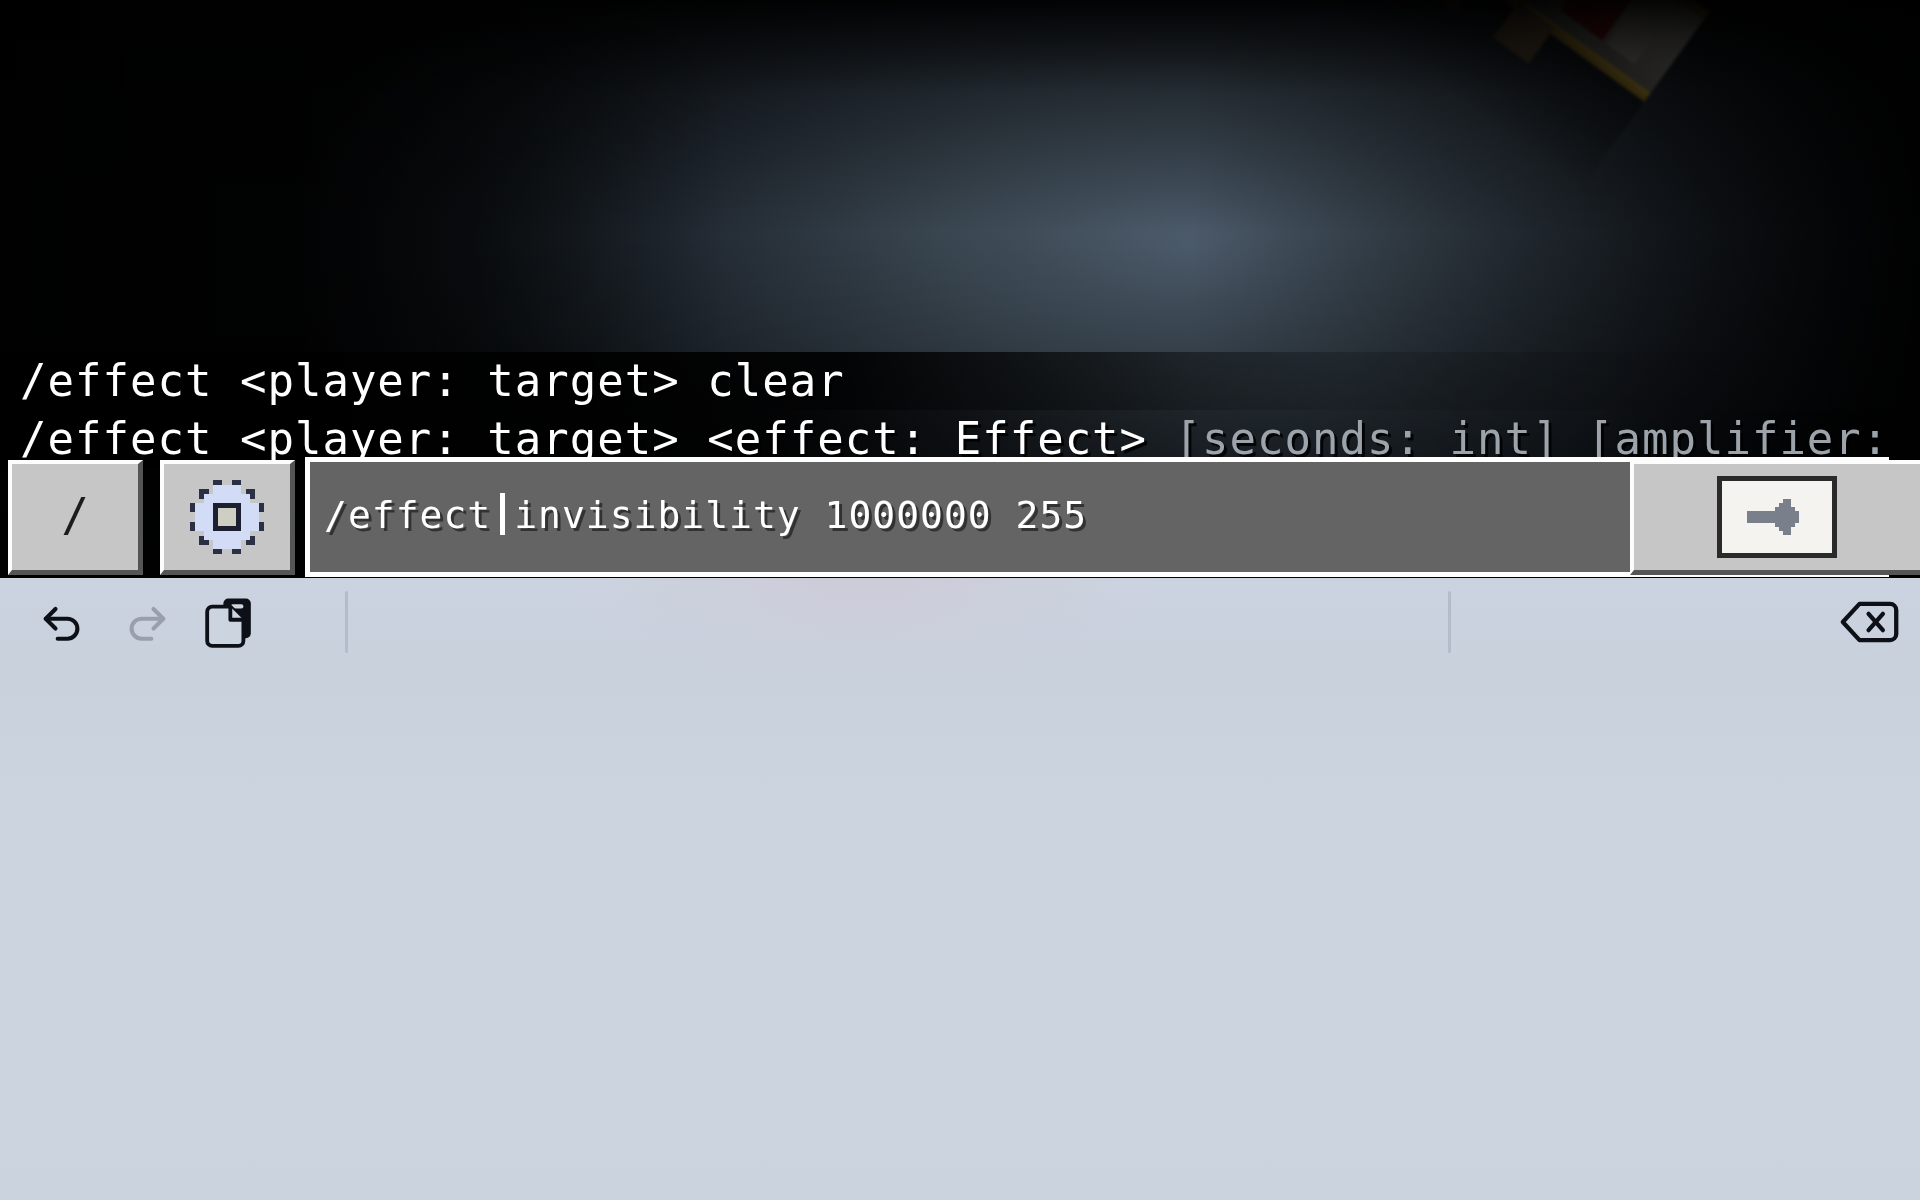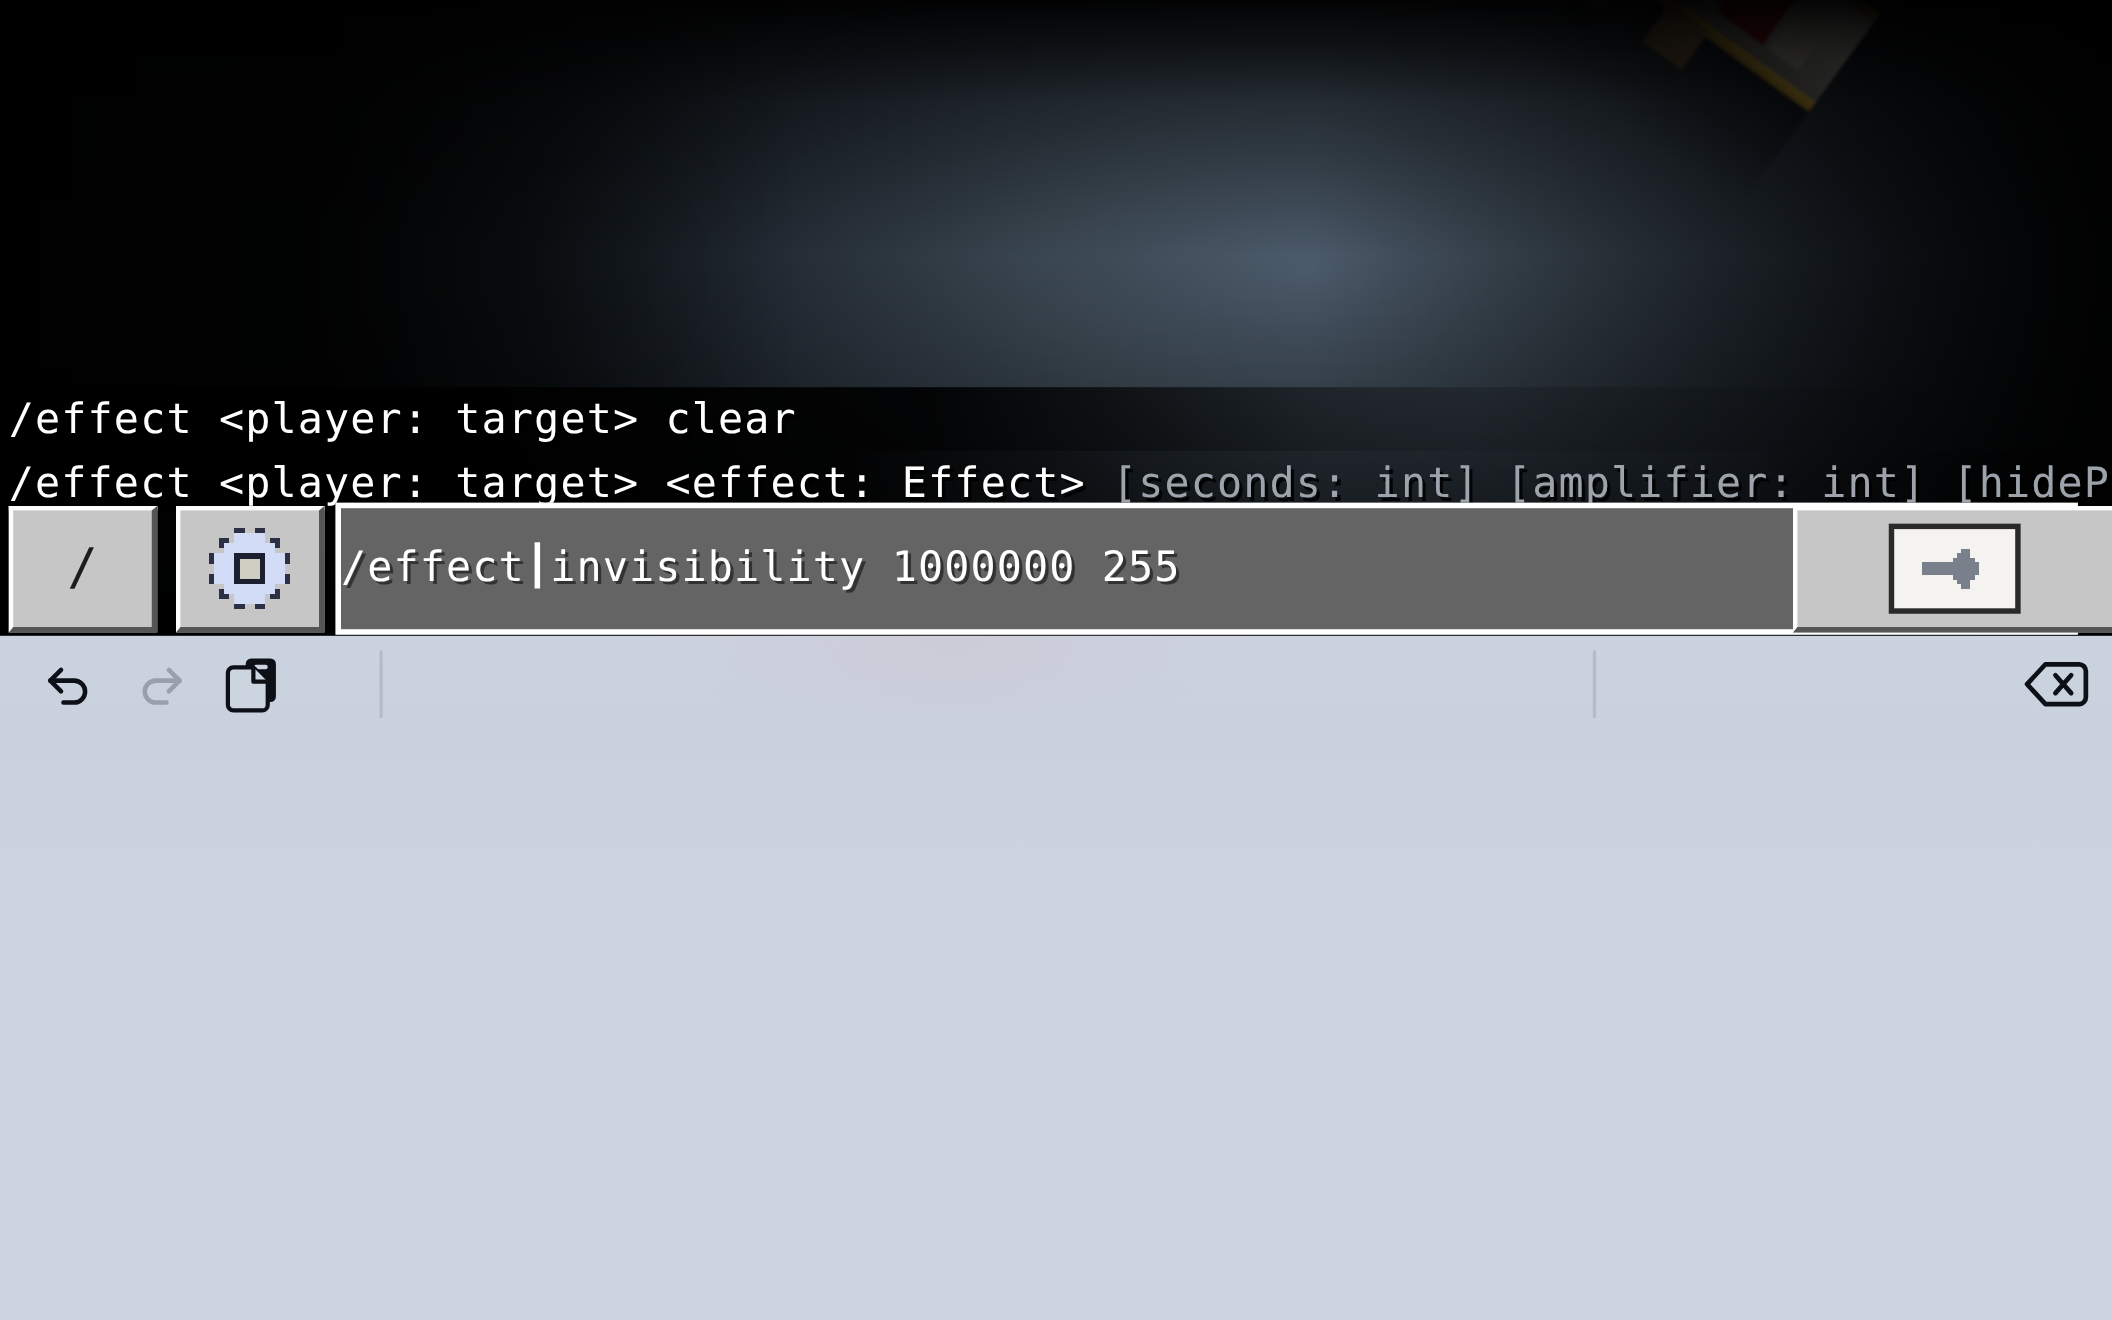--- a/index.html
+++ b/index.html
@@ -67,24 +67,24 @@
   }
 
   
   .suggestions {
     position:absolute; left:0; top:352px; width:1920px;
     z-index:6;
   }
   .sugg-line {
     height:58px; line-height:58px;
     font-family:"DejaVu Sans Mono", monospace;
-    font-size:38px; letter-spacing:1px;
+    font-size:44px; letter-spacing:1px;
     color:#ffffff;
     white-space:nowrap;
-    padding-left:8px;
+    padding-left:20px;
     text-shadow:3px 3px 0 rgba(0,0,0,.85);
     overflow:hidden;
   }
   .sugg-line-1 { background:linear-gradient(to right, rgba(0,0,0,.96) 0%, rgba(0,0,0,.9) 44%, rgba(0,0,0,.55) 58%, rgba(0,0,0,.2) 70%, rgba(0,0,0,0) 100%); }
   .sugg-line-2 { background:linear-gradient(to right, rgba(0,0,0,.96) 0%, rgba(0,0,0,.9) 40%, rgba(0,0,0,.45) 55%, rgba(0,0,0,.15) 68%, rgba(0,0,0,0) 82%, rgba(0,0,0,.35) 100%); }
   .opt-arg { color:#9da3ab; }
 
   
   .cmdbar {
     position:absolute; left:0; top:455px; width:1920px; height:125px;
@@ -109,21 +109,21 @@
     font-size:46px; color:#1c1c1c; line-height:1;
     transform:translateY(-2px);
   }
 
   .cmd-input {
     position:absolute; left:305px; top:2px;
     width:1584px; height:120px;
     background:#646464;
     border:5px solid #ffffff;
     display:flex; align-items:center;
-    padding-left:0;
+    padding-left:14px;
     overflow:hidden;
     cursor:text;
   }
   .cmd-text {
     font-family:"DejaVu Sans Mono", monospace;
     font-size:38px; color:#ffffff; letter-spacing:1px;
     white-space:nowrap;
     text-shadow:3px 3px 0 rgba(0,0,0,.5);
   }
   .caret {

